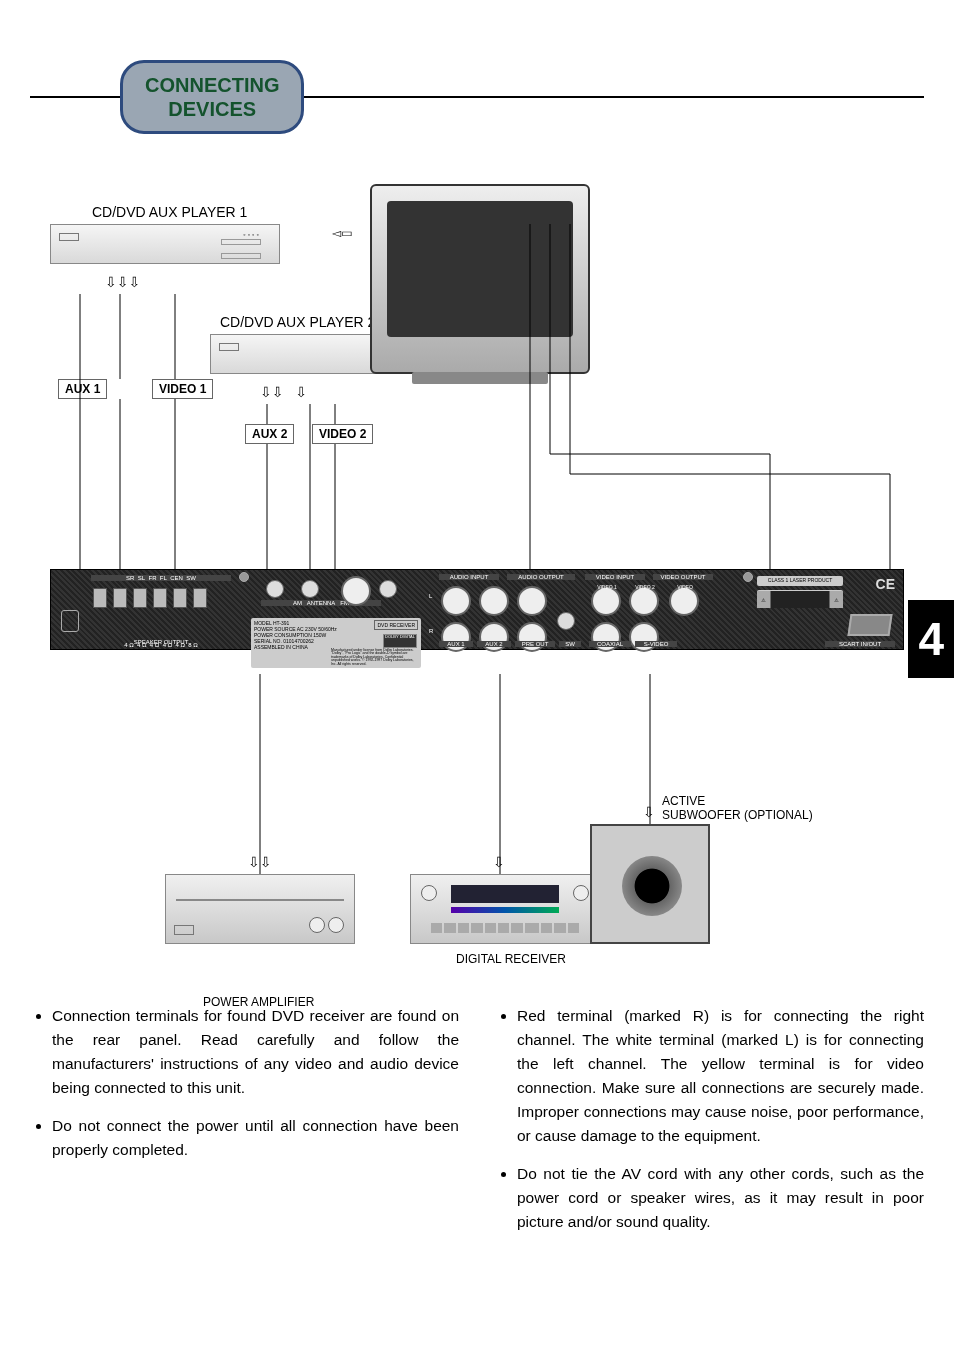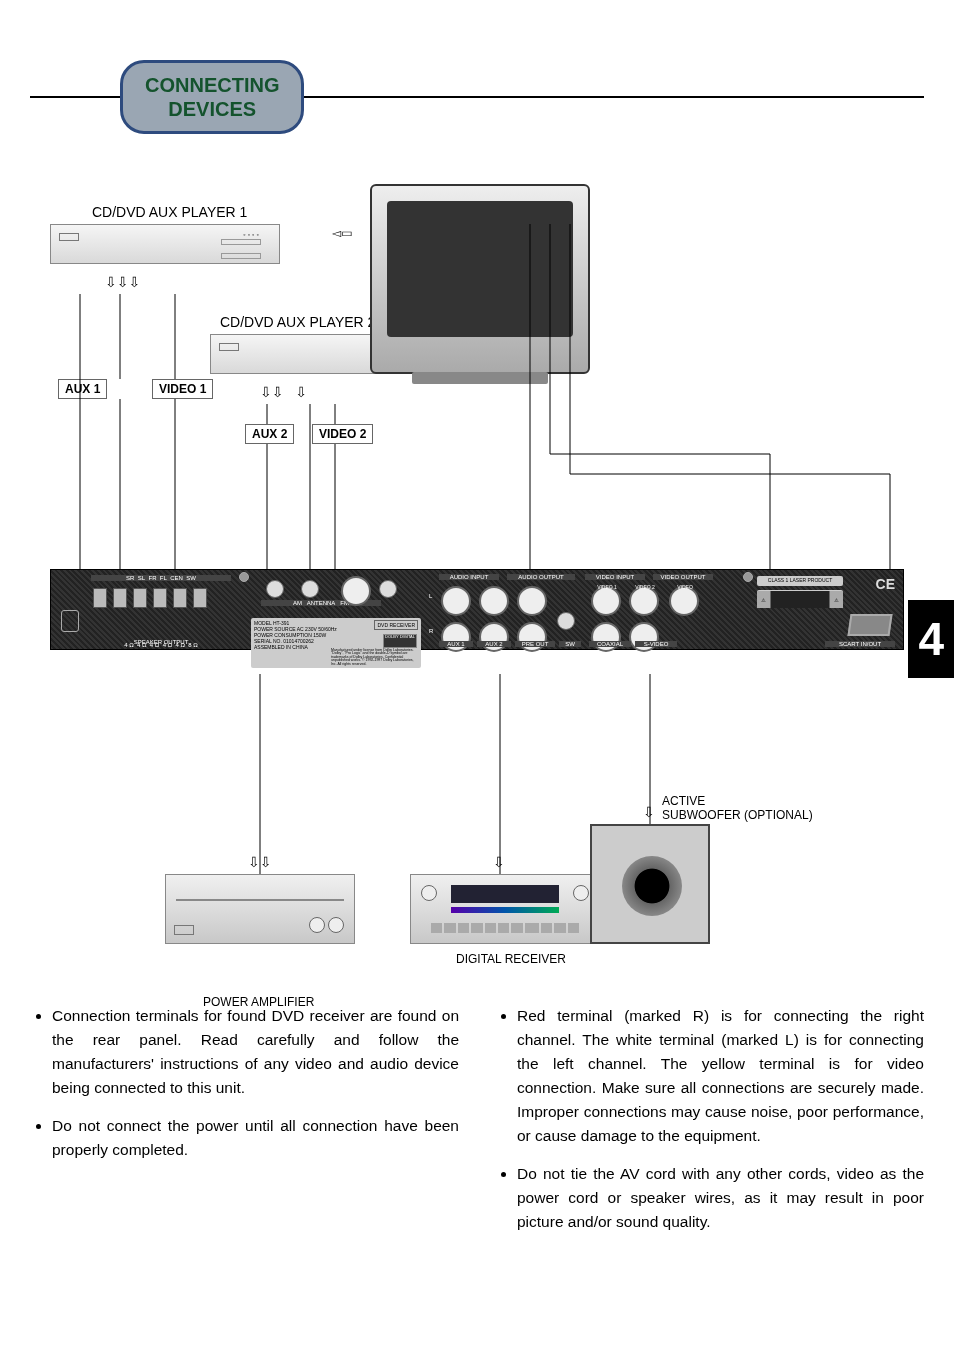--- a/index.html
+++ b/index.html
@@ -433,20 +433,20 @@
   <div class="body-text">
     <div class="col">
       <ul>
         <li>Connection terminals for found DVD receiver are found on the rear panel.  Read carefully and follow the manufacturers' instructions of any video and audio device being connected to this unit.</li>
         <li>Do not connect the power until all connection have been properly completed.</li>
       </ul>
     </div>
     <div class="col">
       <ul>
         <li>Red terminal (marked R) is for connecting the right channel. The white terminal (marked L) is for connecting the left channel.  The yellow terminal is for video connection.  Make sure all connections are securely made. Improper connections may cause noise, poor performance, or cause damage to the equipment.</li>
-        <li>Do not tie the AV cord with any other cords, video as the power cord or speaker wires, as it may result in poor picture and/or sound quality.</li>
+        <li>Do not tie the AV cord with any other cords, such as the power cord or speaker wires, as it may result in poor picture and/or sound quality.</li>
       </ul>
     </div>
   </div>
 
 </div>
 
 <div class="page-number">4</div>
 
 </body></html>

